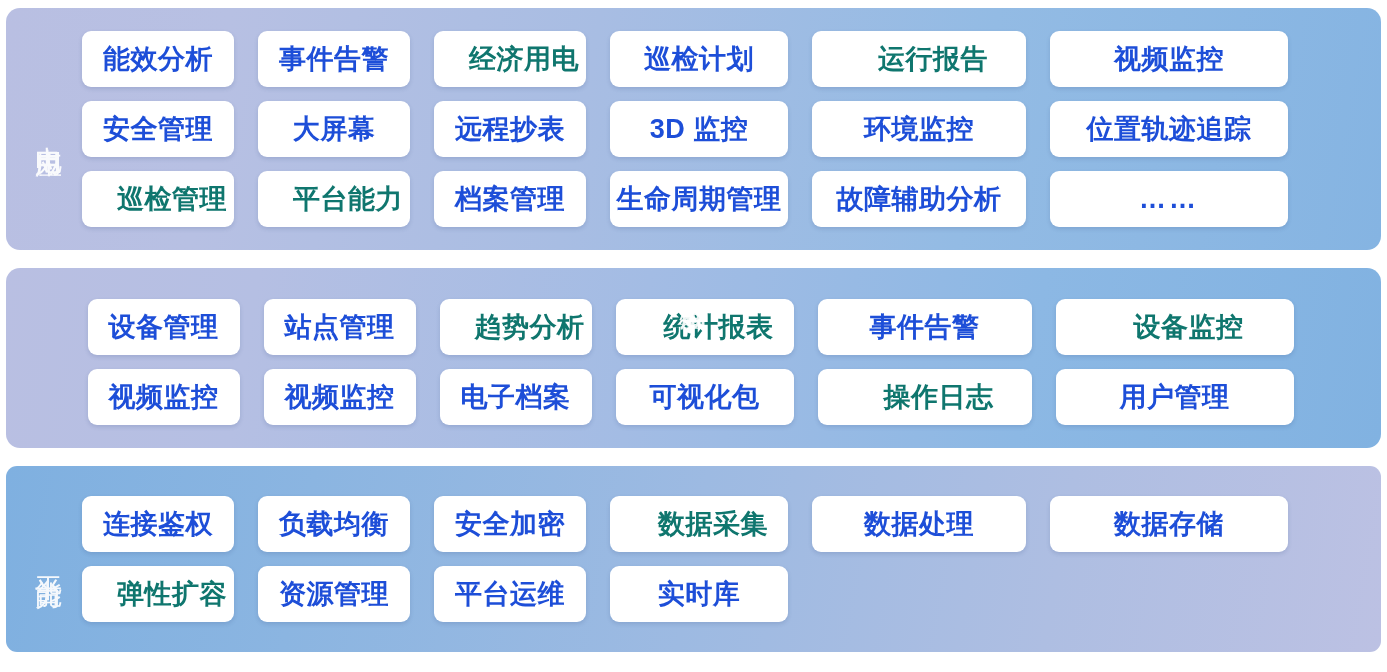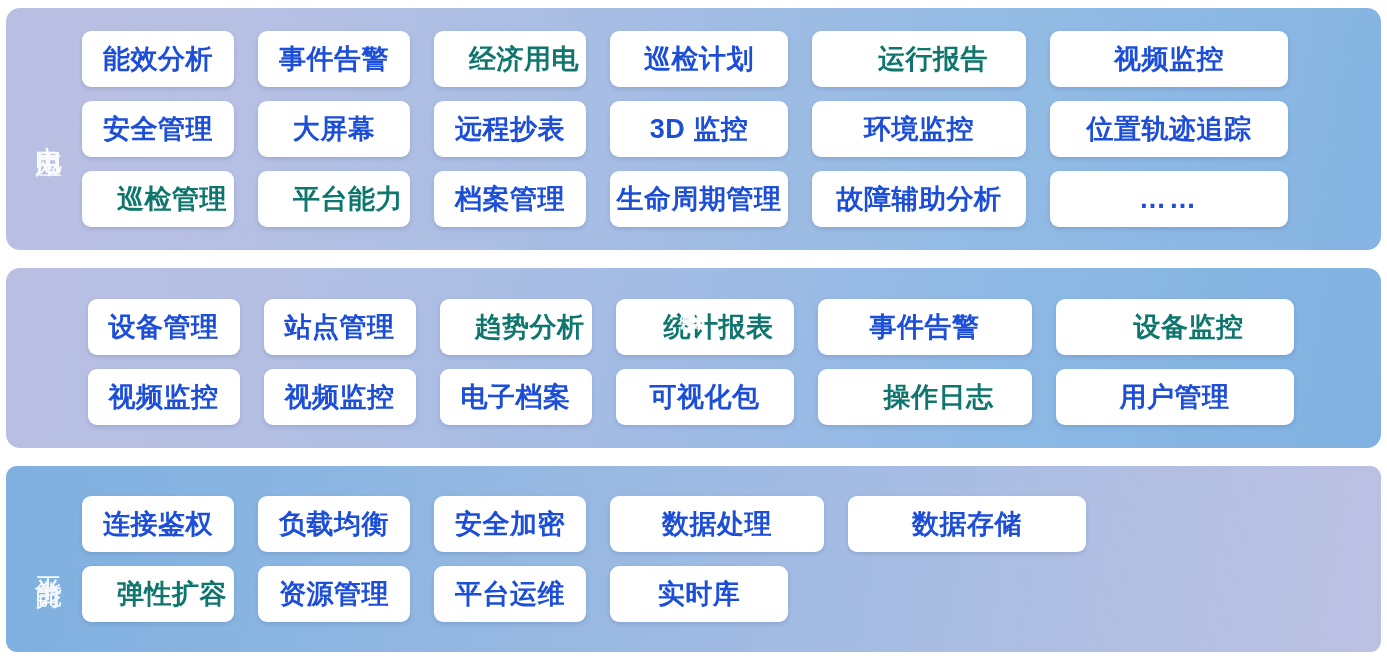--- a/index.html
+++ b/index.html
@@ -238,20 +238,23 @@
         <div class="row">
           <div class="cell c0">
             <div class="card">连接鉴权</div>
           </div>
           <div class="cell c1">
             <div class="card">负载均衡</div>
           </div>
           <div class="cell c2">
             <div class="card">安全加密</div>
           </div>
+          <div class="cell c3">
+            <div class="card hl">数据采集</div>
+          </div>
           <div class="cell c4">
             <div class="card">数据处理</div>
           </div>
           <div class="cell c5">
             <div class="card">数据存储</div>
           </div>
         </div>
         <div class="row">
           <div class="cell c1">
             <div class="card hl">弹性扩容</div>

